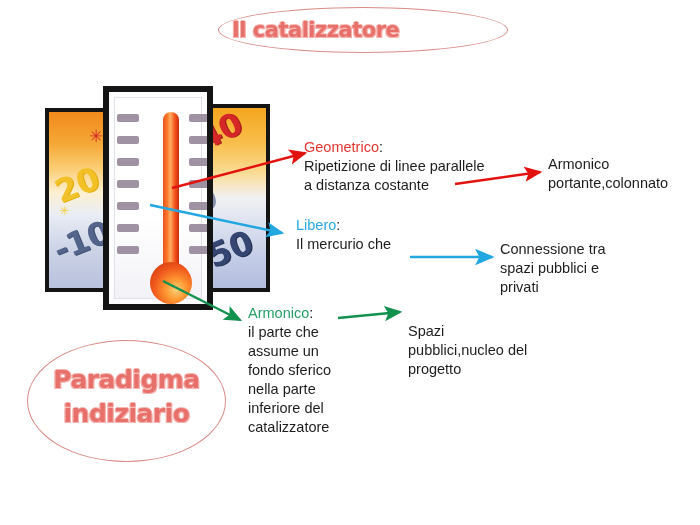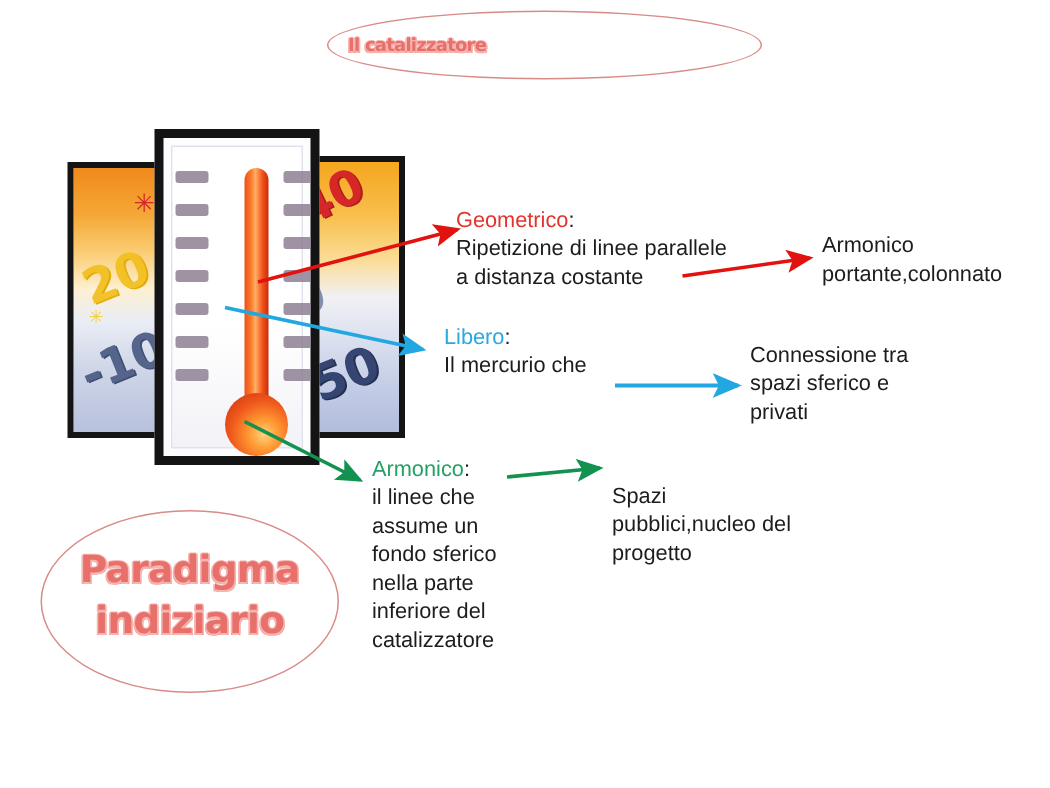--- a/index.html
+++ b/index.html
@@ -54,21 +54,21 @@
     position: absolute;
     left: 232px;
     top: 16px;
     width: 270px;
     height: 28px;
     display: flex;
     align-items: center;
     white-space: nowrap;
   }
   #title-fancy {
-    font-size: 12px;
+    font-size: 21px;
     line-height: 22px;
   }
   #title-plain {
     font-size: 17px;
     color: #1d1d1d;
     margin-left: 9px;
     font-family: "Liberation Sans", sans-serif;
   }
 
   
@@ -239,21 +239,21 @@
   .ann .head .kw-blue  { color: #2ba8e0; }
   .ann .head .kw-green { color: #25a167; }
   .ann .head .colon    { color: #1d1d1d; }
   .ann .body { display: block; }
 
   #ann-geometrico { left: 304px; top: 126px; margin-top: 12px; }
   #ann-libero     { left: 296px; top: 216px; }
   #ann-armonico   { left: 248px; top: 304px; }
 
   #res-struttura   { position: absolute; left: 548px; top: 155px; }
-  #res-connessione { position: absolute; left: 500px; top: 228px; }
+  #res-connessione { position: absolute; left: 500px; top: 240px; }
   #res-spazi       { position: absolute; left: 408px; top: 322px; }
   .res { font-size: 14.5px; line-height: 19px; color: #1d1d1d; white-space: nowrap; }
   .res span { display: block; }
 
   
   #arrow-layer {
     position: absolute;
     left: 0; top: 0;
     width: 700px;
     height: 525px;
@@ -320,36 +320,36 @@
     <div class="head">
       <span class="kw-blue">Libero</span><span class="colon">:</span>
     </div>
     <span class="body">Il mercurio che</span>
   </div>
 
   <div id="ann-armonico" class="ann">
     <div class="head">
       <span class="kw-green">Armonico</span><span class="colon">:</span>
     </div>
-    <span class="body">il linee che</span>
+    <span class="body">il parte che</span>
     <span class="body">assume un</span>
     <span class="body">fondo sferico</span>
     <span class="body">nella parte</span>
     <span class="body">inferiore del</span>
     <span class="body">catalizzatore</span>
   </div>
 
   <div id="res-struttura" class="res">
     <span>Armonico</span>
     <span>portante,colonnato</span>
   </div>
 
   <div id="res-connessione" class="res">
     <span>Connessione tra</span>
-    <span>spazi sferico e</span>
+    <span>spazi pubblici e</span>
     <span>privati</span>
   </div>
 
   <div id="res-spazi" class="res">
     <span>Spazi</span>
     <span>pubblici,nucleo del</span>
     <span>progetto</span>
   </div>
 
   <div id="paradigm-oval"></div>

